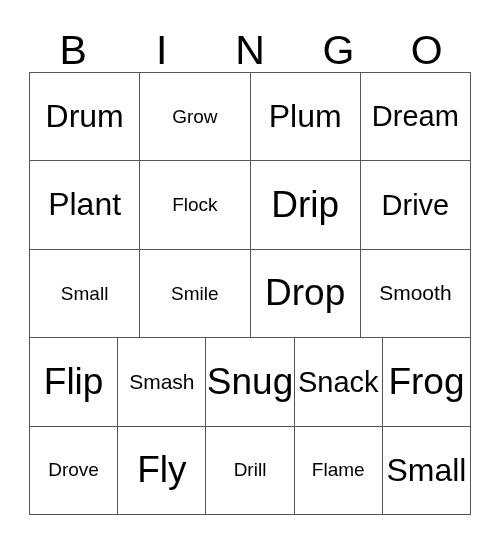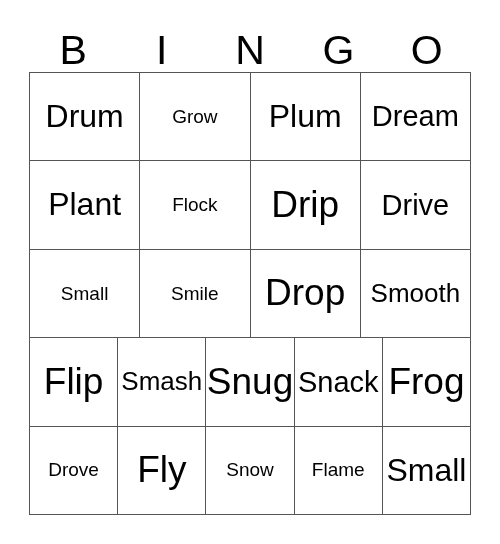--- a/index.html
+++ b/index.html
@@ -77,21 +77,21 @@
     line-height: 1.05;
     white-space: nowrap;
     color: #000000;
   }
 
   
   .fs-xl  { font-size: 37px; }
   .fs-lg  { font-size: 32px; }
   .fs-md  { font-size: 19px; }
   .fs-sm  { font-size: 29px; }
-  .fs-xs  { font-size: 26px; }
+  .fs-xs  { font-size: 21px; }
 </style>
 </head>
 <body>
 
 <div id="bingo-card">
 
   <div id="header-row">
     <div class="header-letter">B</div>
     <div class="header-letter">I</div>
     <div class="header-letter">N</div>
@@ -165,21 +165,21 @@
     </div>
 
     <div class="bingo-row">
       <div class="bingo-cell">
           <span class="fs-md">Drove</span>
         </div>
       <div class="bingo-cell">
           <span class="fs-xl">Fly</span>
         </div>
       <div class="bingo-cell">
-          <span class="fs-md">Snow</span>
+          <span class="fs-md">Drill</span>
         </div>
       <div class="bingo-cell">
           <span class="fs-md">Flame</span>
         </div>
       <div class="bingo-cell">
           <span class="fs-lg">Small</span>
         </div>
     </div>
 
   </div>

